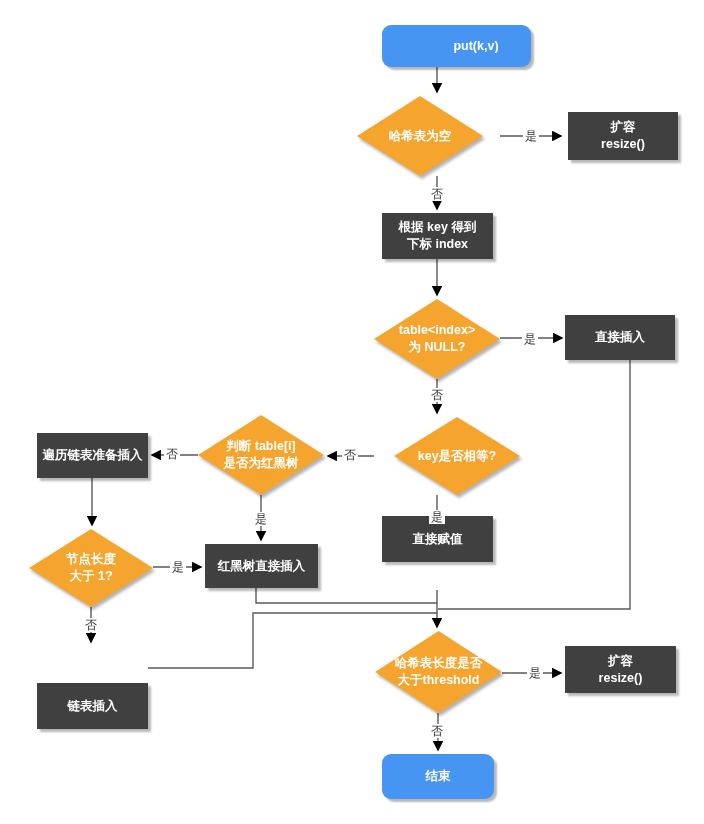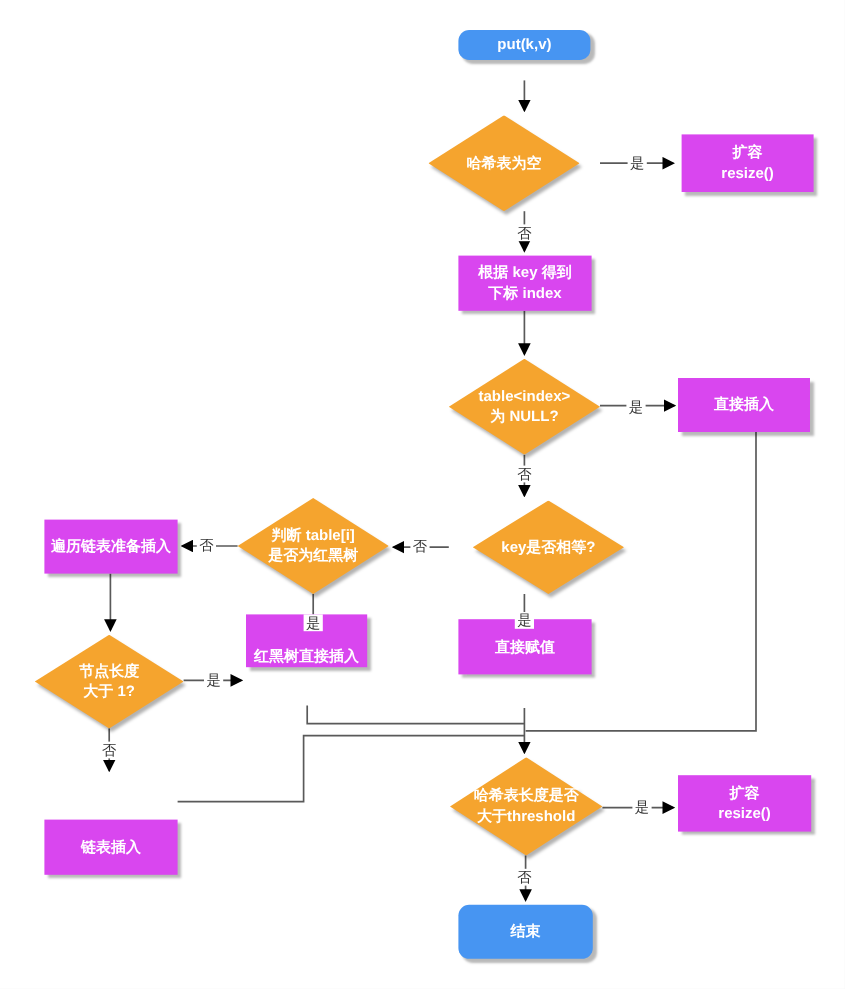--- a/index.html
+++ b/index.html
@@ -13,21 +13,21 @@
   }
   #wires{position:absolute;left:0;top:0;z-index:1;}
   .node{
     position:absolute;z-index:2;
     display:flex;align-items:center;justify-content:center;
     text-align:center;
     color:#ffffff;font-weight:bold;font-size:12.5px;line-height:1.35;
     white-space:pre-line;
   }
   .process{
-    background:#d946ef;
+    background:#404040;
     box-shadow:3px 3px 2px rgba(0,0,0,0.28);
   }
   .terminal{
     background:#4795f2;
     border-radius:9px;
     box-shadow:3px 3px 2px rgba(0,0,0,0.28);
   }
   .decision{
     filter:drop-shadow(2.5px 3px 1.5px rgba(0,0,0,0.3));
   }
@@ -73,21 +73,21 @@
       <path d="M437,495 L437,540" marker-end="url(#arrow)"></path>
       <path d="M437,590 L437,627" marker-end="url(#arrow)"></path>
       <path d="M256,588 L256,603 L437,603"></path>
       <path d="M630,360 L630,609 L438,609"></path>
       <path d="M148,668 L253,668 L253,613 L437,613"></path>
       <path d="M502,673 L561,673" marker-end="url(#arrow)"></path>
       <path d="M438,713 L438,750" marker-end="url(#arrow)"></path>
     </g>
   </svg>
 
-  <div class="node terminal" style="left:382px;top:25px;width:110px;height:25px;">
+  <div class="node terminal" style="left:382px;top:25px;width:110px;height:42px;padding-left:39px;">
     <span class="node-label">put(k,v)</span>
   </div>
 
   <div class="node decision" style="left:357px;top:96px;width:126px;height:80px;">
     <div class="diamond-shape"></div>
     <span class="node-label">哈希表为空</span>
   </div>
 
   <div class="node process" style="left:568px;top:112px;width:110px;height:48px;">
     <span class="node-label">扩容
@@ -123,21 +123,21 @@
   <div class="node process" style="left:37px;top:433px;width:111px;height:45px;">
     <span class="node-label">遍历链表准备插入</span>
   </div>
 
   <div class="node decision" style="left:29px;top:529px;width:124px;height:78px;">
     <div class="diamond-shape"></div>
     <span class="node-label">节点长度
 大于 1?</span>
   </div>
 
-  <div class="node process" style="left:205px;top:512px;width:101px;height:44px;align-items:flex-end;">
+  <div class="node process" style="left:205px;top:544px;width:113px;height:44px;">
     <span class="node-label">红黑树直接插入</span>
   </div>
 
   <div class="node process" style="left:382px;top:516px;width:111px;height:46px;">
     <span class="node-label">直接赋值</span>
   </div>
 
   <div class="node process" style="left:37px;top:646px;width:111px;height:46px;margin-top:37px;">
     <span class="node-label">链表插入</span>
   </div>

